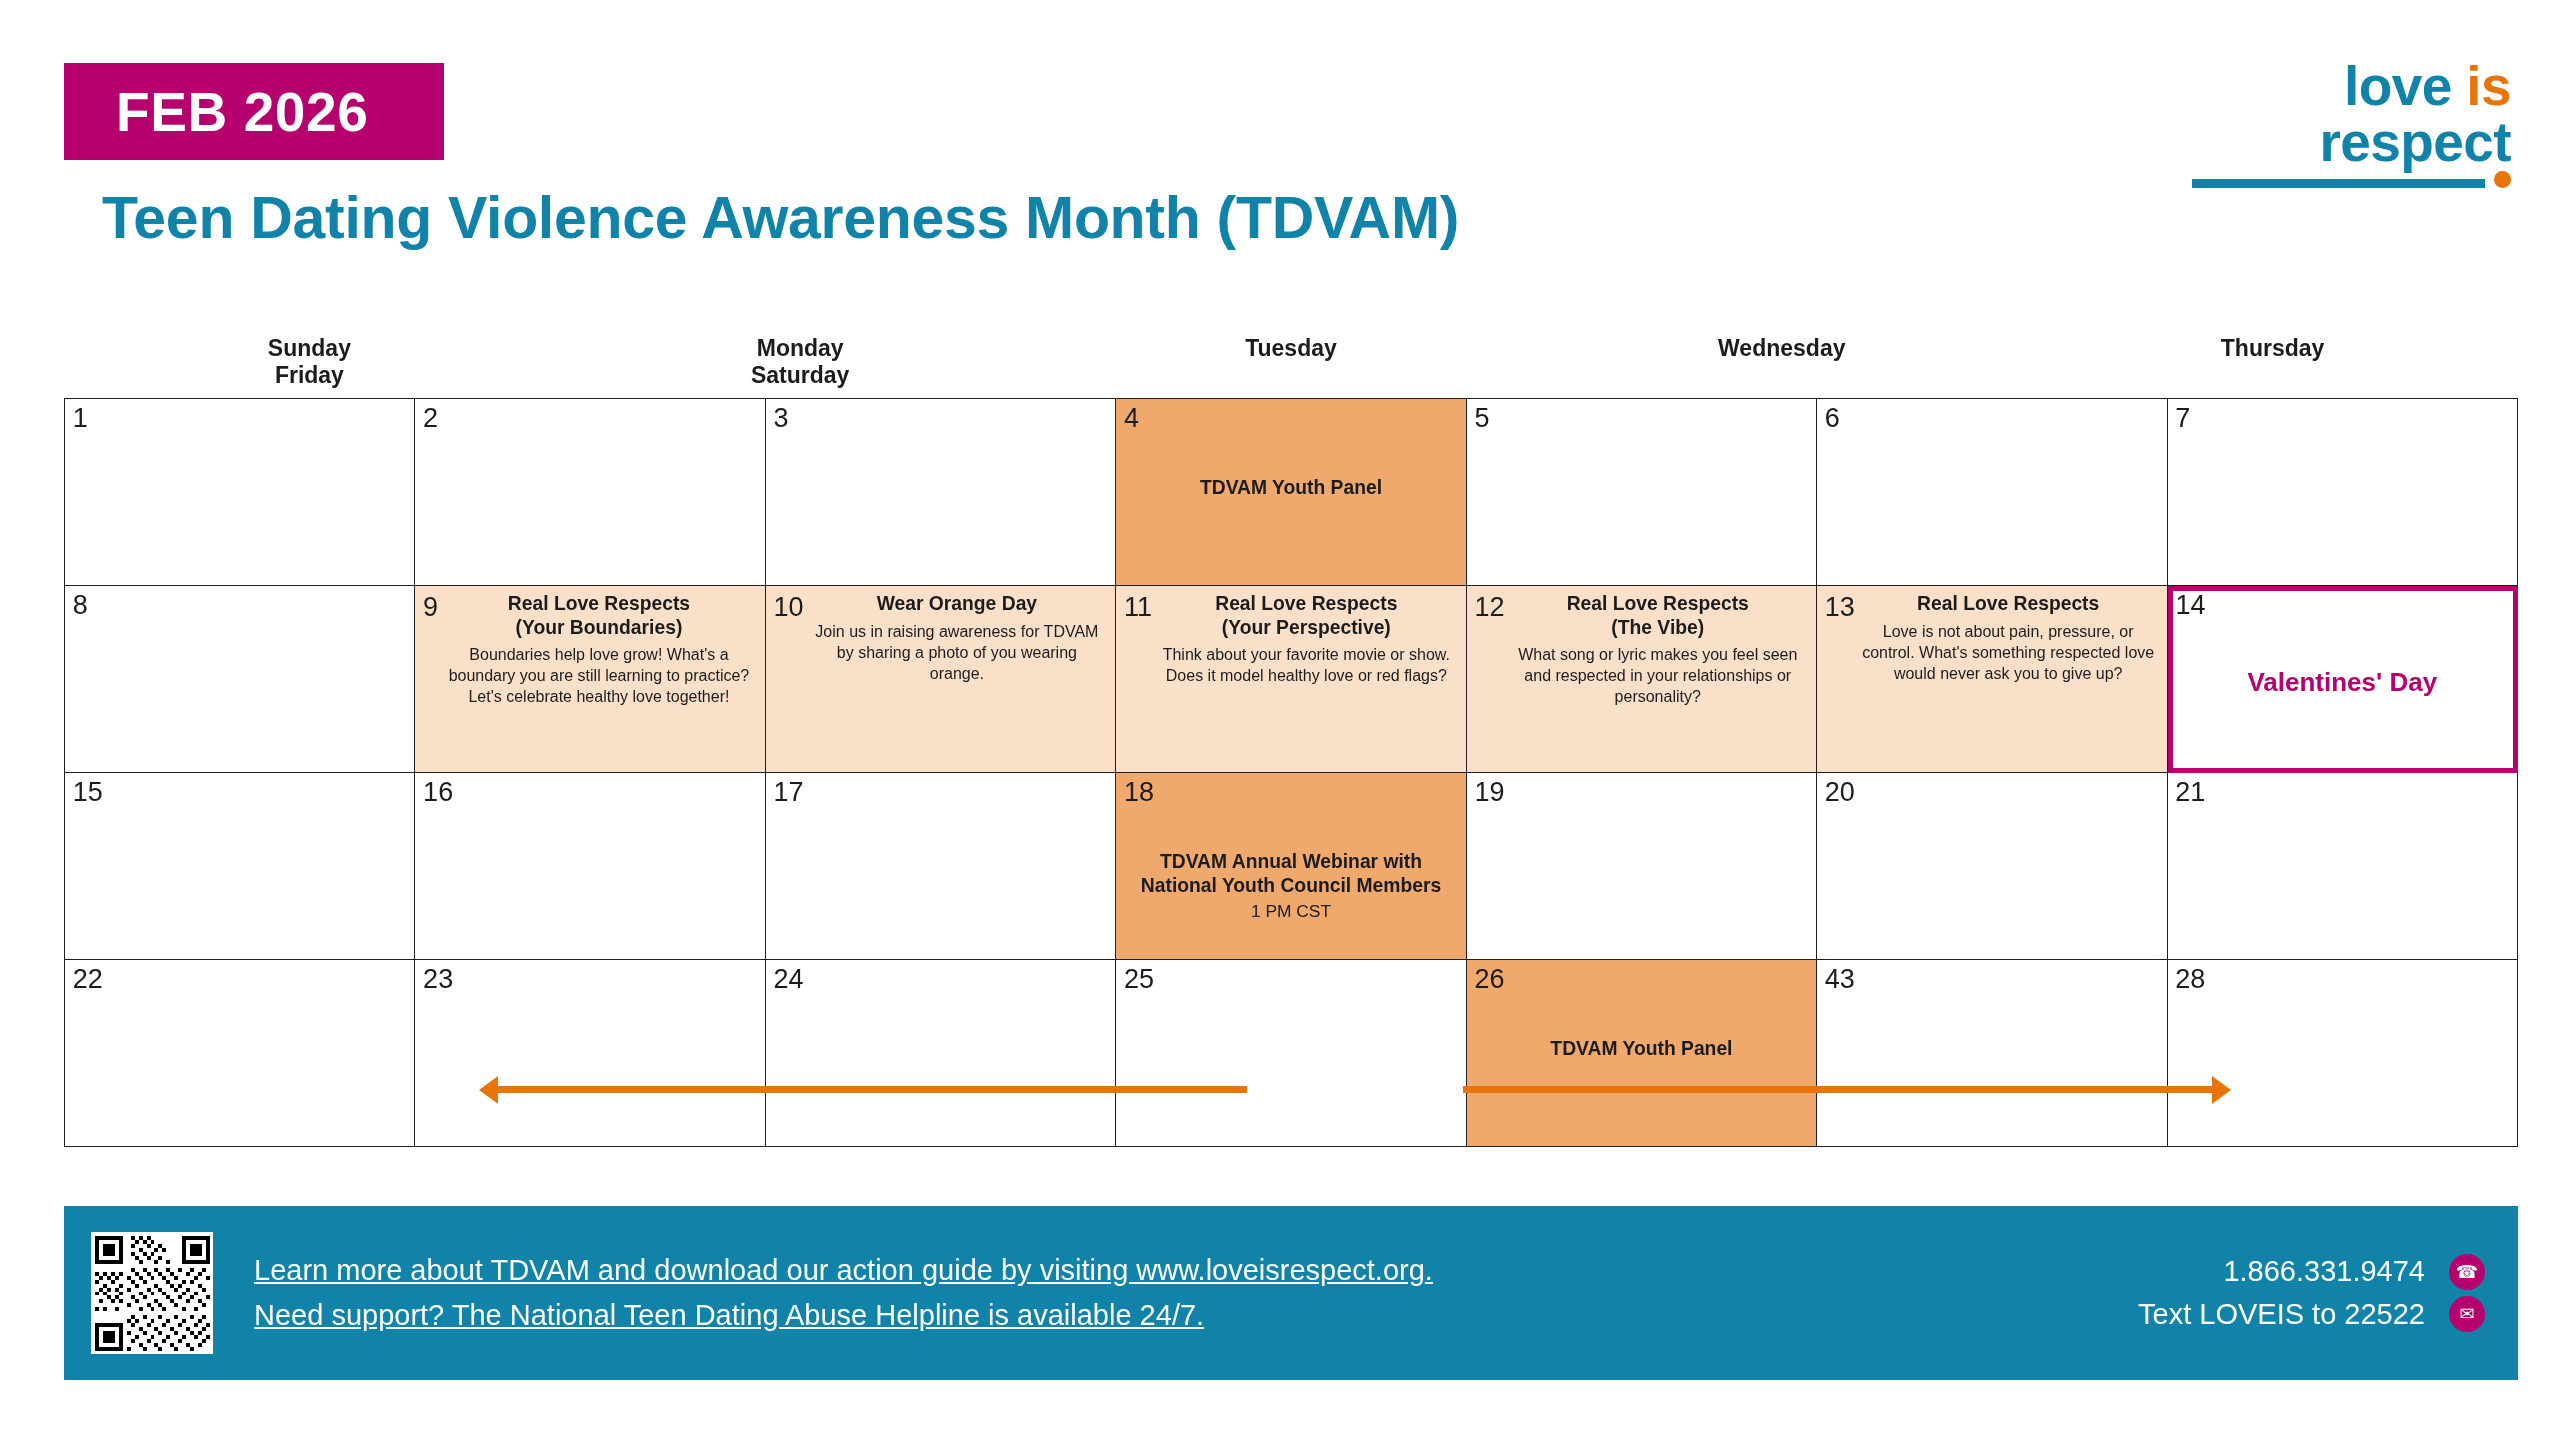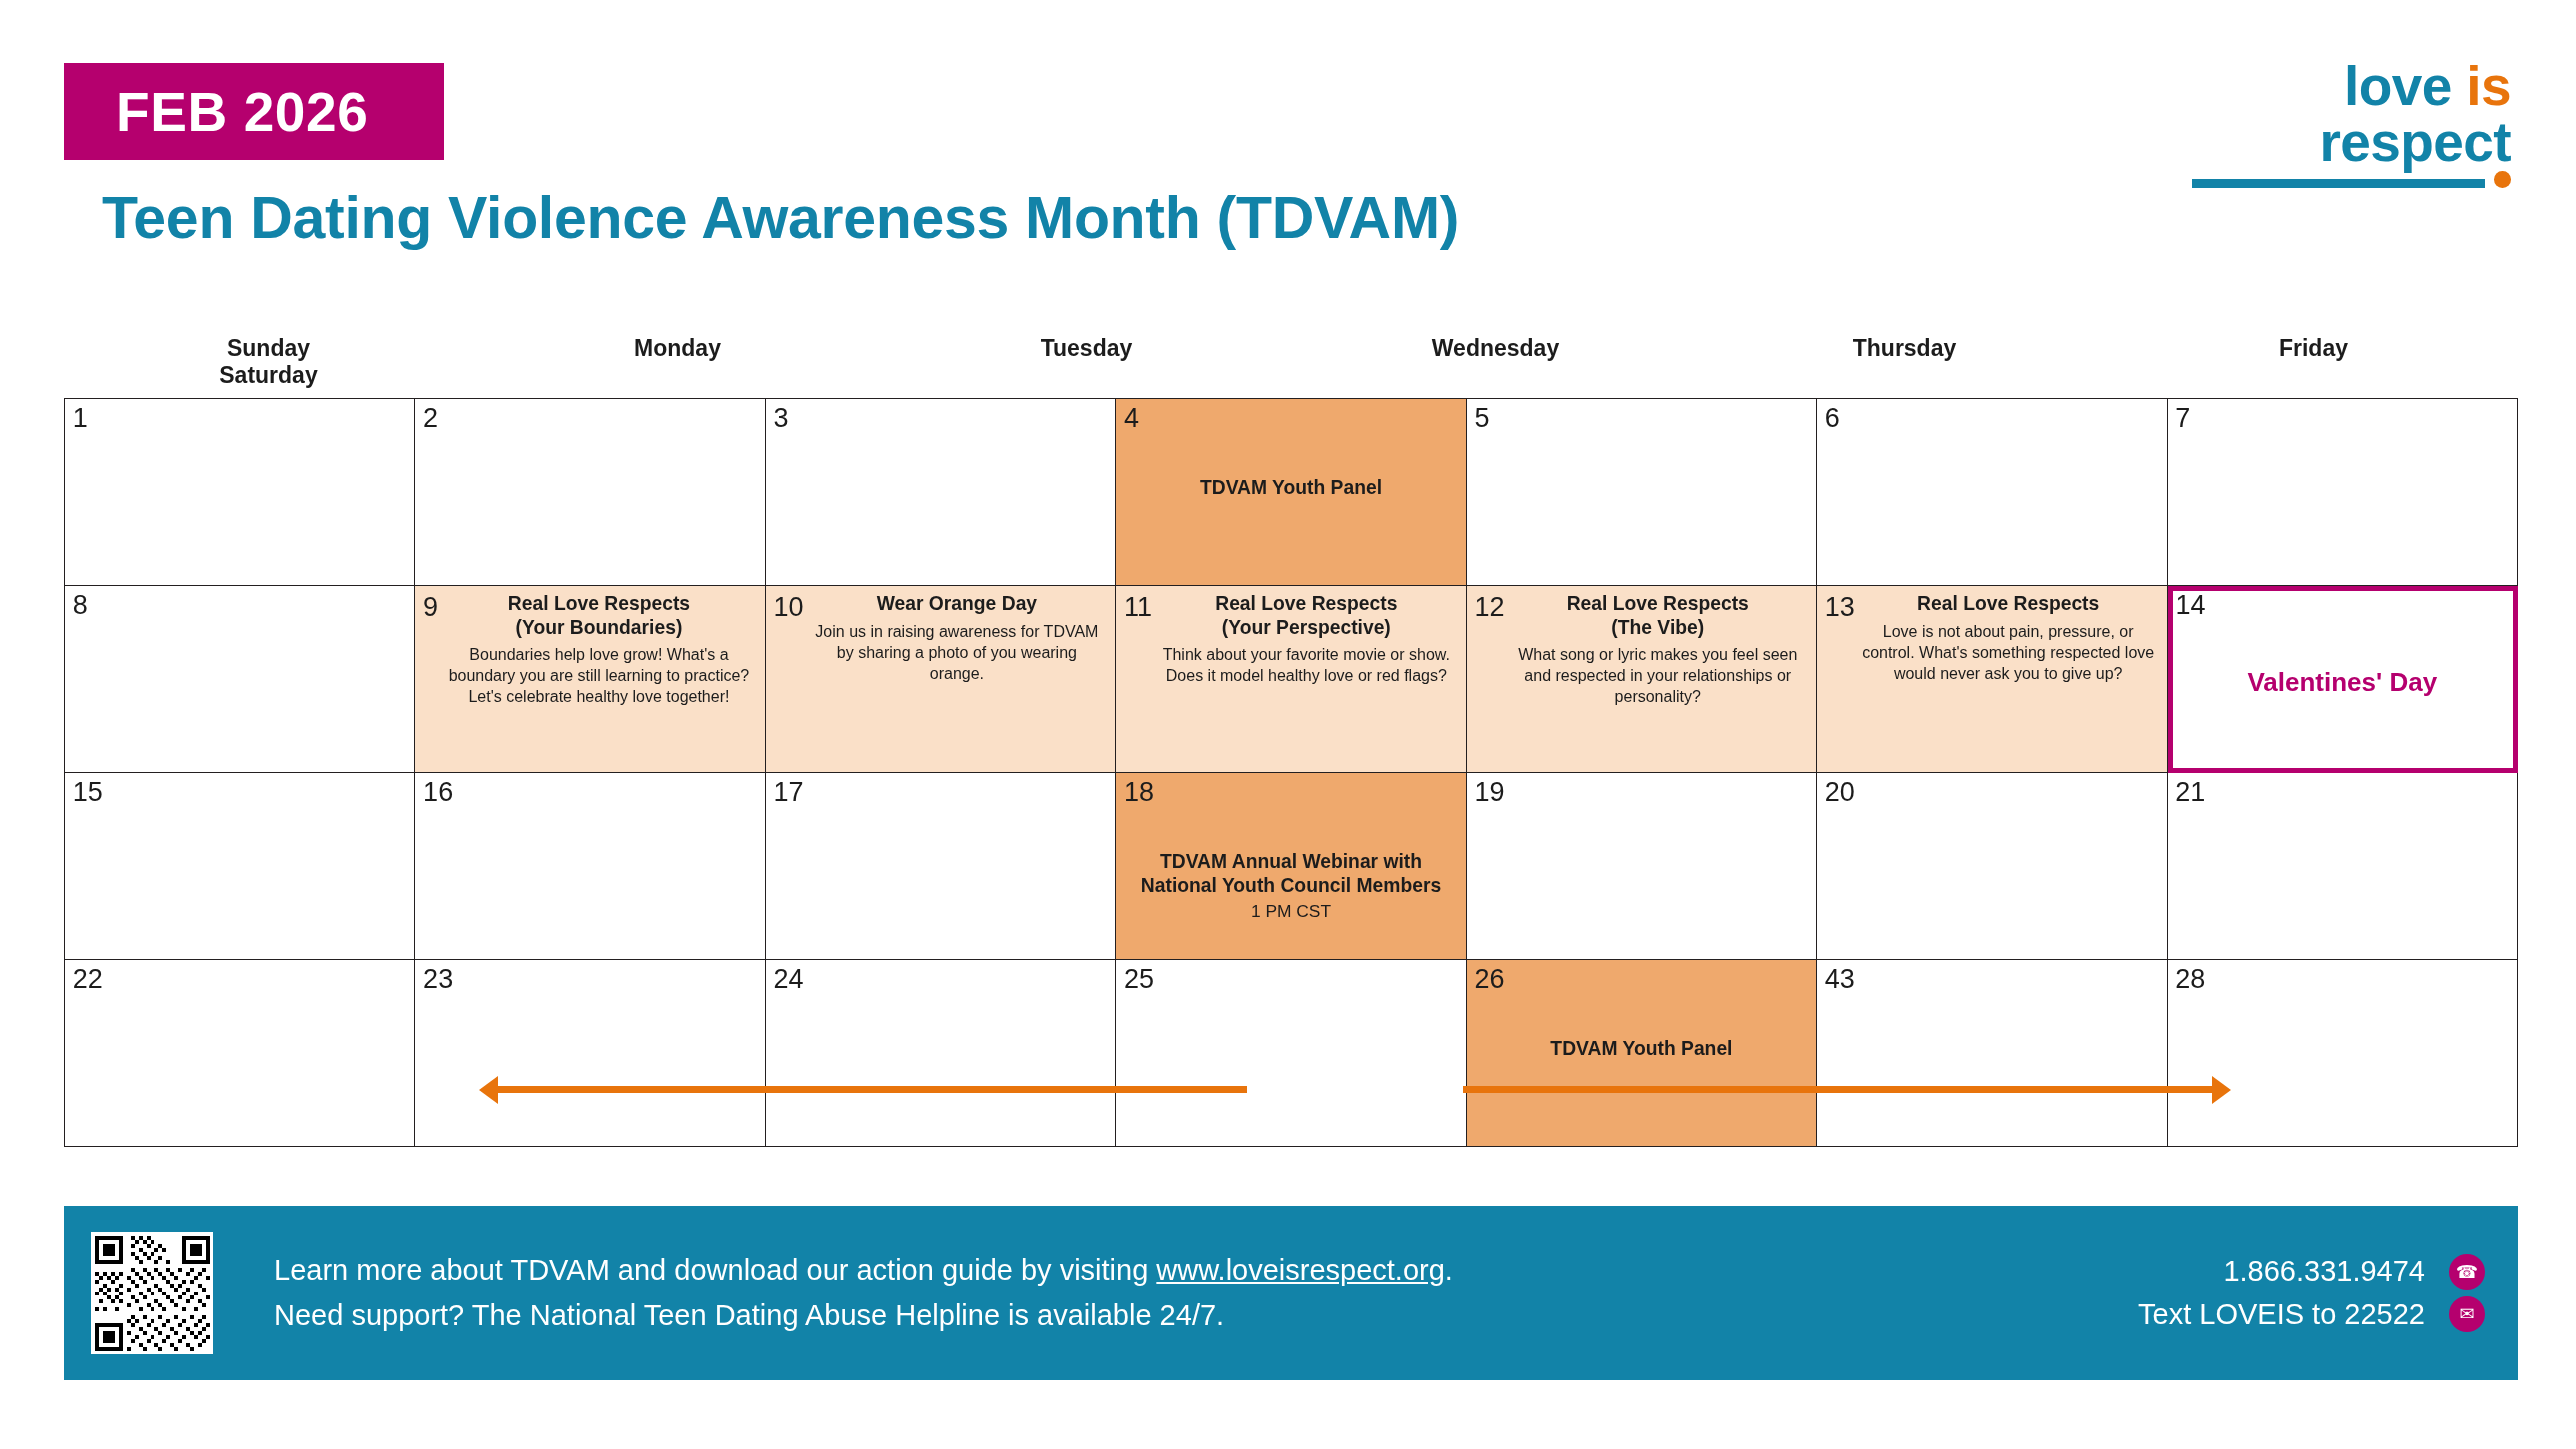--- a/index.html
+++ b/index.html
@@ -96,21 +96,21 @@
 
   
   .cal {
     position: absolute;
     left: 64px;
     top: 335px;
     width: 2454px;
   }
   .weekday-row {
     display: grid;
-    grid-template-columns: repeat(6, 1fr);
+    grid-template-columns: repeat(5, 1fr);
     margin-bottom: 9px;
   }
   .weekday {
     text-align: center;
     font-size: 23px;
     font-weight: bold;
     color: #1c1c1c;
   }
 
   .grid {
@@ -249,23 +249,24 @@
     height: 122px;
     margin-left: 27px;
     flex: 0 0 auto;
     background: #ffffff;
     padding: 3.9px;
     box-sizing: border-box;
   }
   .qr svg { display: block; }
 
   .footer-text {
-    margin-left: 61px;
+    margin-left: 41px;
     color: #ffffff;
     flex: 1 1 auto;
+    text-decoration: underline;
   }
   .footer-text .l1,
   .footer-text .l2 {
     font-size: 29px;
     line-height: 1.55;
     white-space: nowrap;
   }
   .footer-text a, .footer-text .link {
     color: #ffffff;
     text-decoration: underline;

